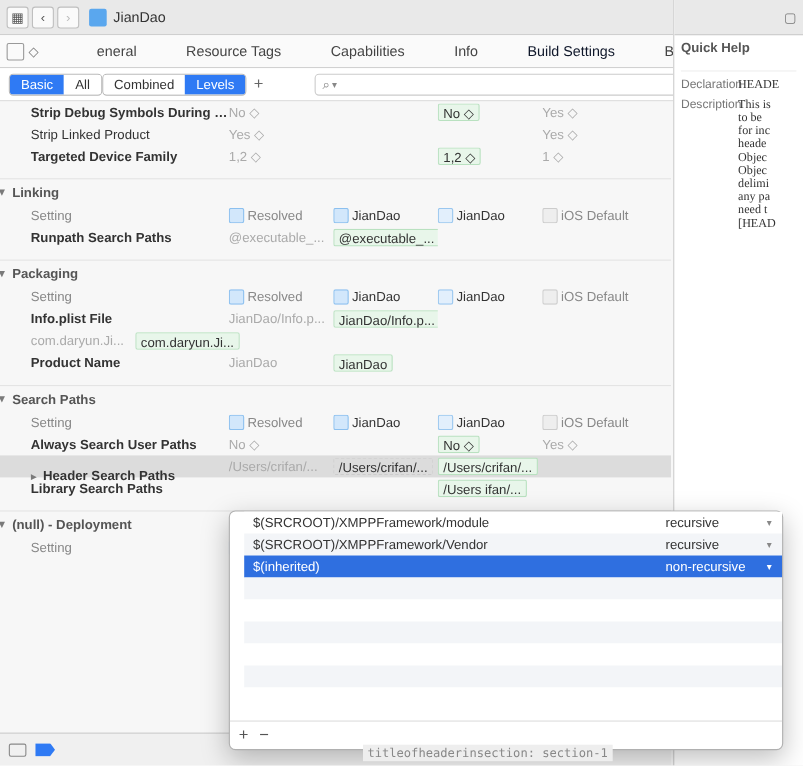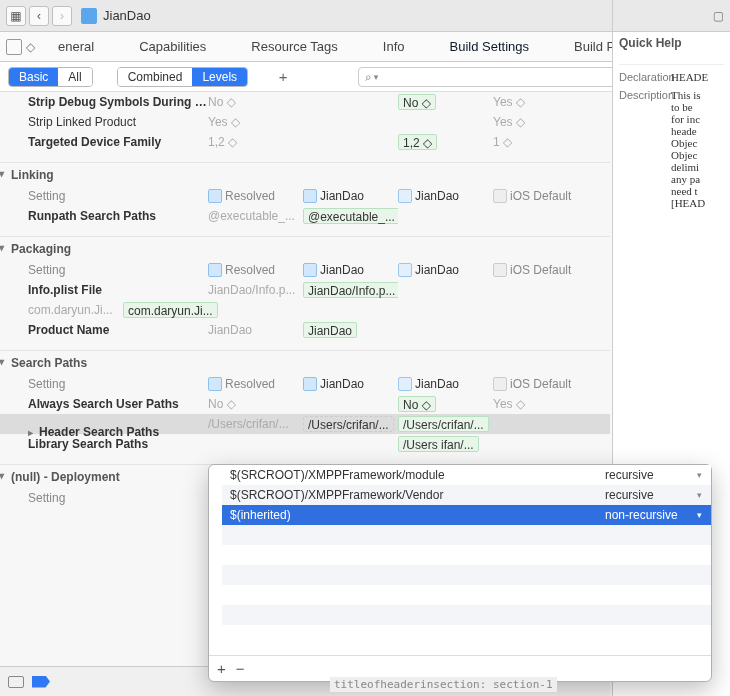--- a/index.html
+++ b/index.html
@@ -7,25 +7,25 @@
 
   .toolbar { height: 32px; background: #e9e9e9; border-bottom: 1px solid #ccc; display: flex; align-items: center; padding: 0 6px; }
   .tbx { width: 20px; height: 20px; display: flex; align-items: center; justify-content: center; color: #555; border: 1px solid #bfbfbf; border-radius: 3px; margin-right: 3px; background:#fafafa; }
   .proj-name { margin-left: 6px; color: #333; font-size: 13px; }
   .toolbar-right { margin-left: auto; display: flex; align-items: center; }
   .red-dot { width:14px; height:14px; border-radius:50%; background:#e23; display:flex; align-items:center; justify-content:center; color:#fff; font-size:10px; font-weight:bold; margin-left:4px;}
 
   .tabbar { height: 30px; background: #fafafa; border-bottom: 1px solid #ccc; display: flex; align-items: center; padding: 0 6px; }
   .square { width: 16px; height: 16px; border: 1px solid #999; border-radius: 2px; margin-right: 4px; }
   .arrows { width: 10px; height: 14px; margin-right: 8px; color:#777; }
-  .tabs { display: flex; gap: 17px; flex: 1; }
+  .tabs { display: flex; gap: 17px; flex: 1; justify-content: center; }
   .tab { padding: 6px 14px; font-size: 13px; color: #444; }
   .tab.active { color: #0f172a; }
 
-  .filterbar { height: 30px; background: #fff; border-bottom: 1px solid #ddd; display: flex; align-items: center; padding: 0 8px; gap: 24px; }
+  .filterbar { height: 30px; background: #fff; border-bottom: 1px solid #ddd; display: flex; align-items: center; padding: 0 8px; gap: 0; }
   .seg { display: inline-flex; border: 1px solid #b9b9b9; border-radius: 4px; overflow: hidden; height: 20px; }
   .seg span { padding: 2px 10px; font-size: 12px; background: #fff; color: #333; display:flex; align-items:center;}
   .seg span.active { background: #2f7af4; color: #fff; }
   .plus-btn { width: 22px; text-align: center; color: #666; font-size: 15px; }
   .search { flex: 1; border: 1px solid #ccc; border-radius: 4px; height: 20px; display: flex; align-items: center; padding: 0 6px; color: #888; margin-left: 40px; }
 
   .main { width: 610px; height: calc(100% - 92px); overflow: hidden; position: relative; }
   .settings-table { width: 100%; }
   .row { display: flex; align-items: center; height: 20px; padding-left: 28px; }
   .row.setting-sub { color: #333; }
@@ -86,22 +86,22 @@
       </div>
     <span style="color:#888;font-size:15px;margin-left:4px;">›</span>
   </div>
 </div>
 
 <div class="tabbar">
   <div class="square"></div>
   <div class="arrows">◇</div>
   <div class="tabs" id="tabs">
       <div class="tab">eneral</div>
+      <div class="tab">Resource Tags</div>
       <div class="tab">Capabilities</div>
-      <div class="tab">Resource Tags</div>
       <div class="tab">Info</div>
       <div class="tab active">Build Settings</div>
       <div class="tab">Build Phases</div>
     </div>
 </div>
 
 <div class="filterbar">
   <div class="seg">
     <span class="active">Basic</span>
     <span>All</span>

